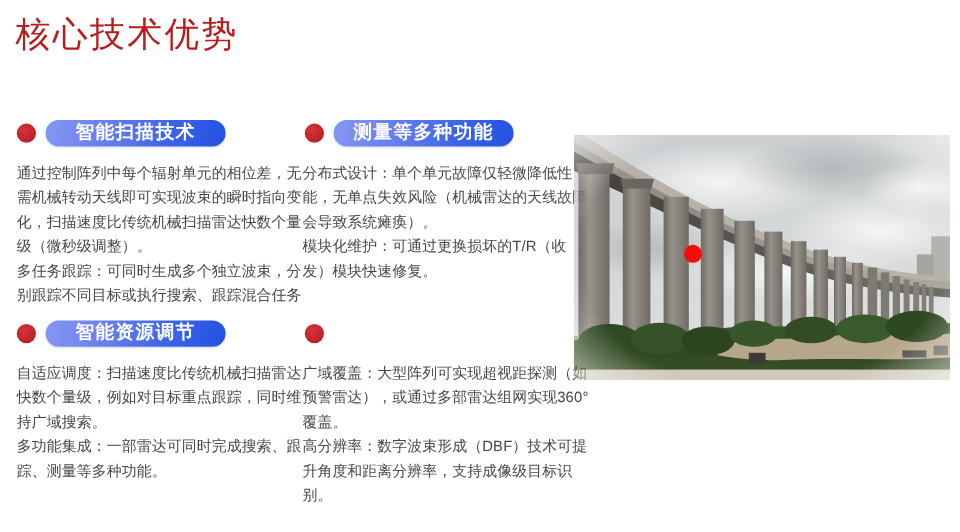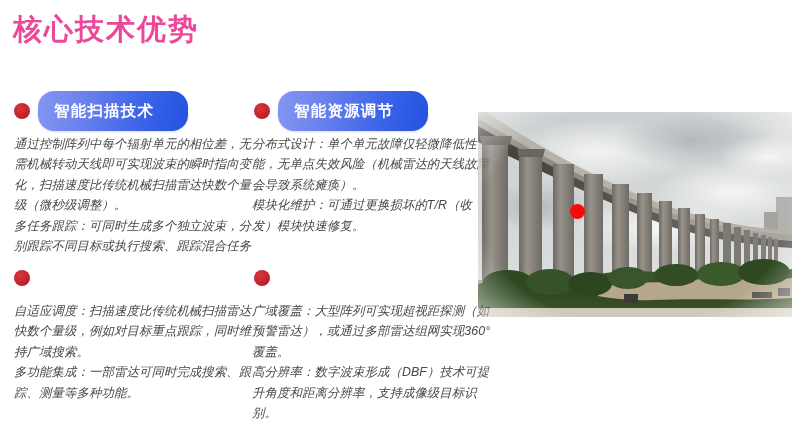--- a/index.html
+++ b/index.html
@@ -16,22 +16,22 @@
     font-family: "Liberation Sans", "DejaVu Sans", sans-serif;
     color: #3a3a3a;
   }
 
   
   #page-title {
     position: absolute;
     left: 13px;
     top: 14px;
     font-size: 29px;
-    font-weight: bold;
-    color: #ec4899;
+    font-weight: normal;
+    color: #b91c1c;
     letter-spacing: 2px;
     line-height: 1.1;
     white-space: nowrap;
   }
 
   
   .feature {
     position: absolute;
     width: 245px;
   }
@@ -49,26 +49,27 @@
   .bullet-dot {
     width: 16px;
     height: 16px;
     border-radius: 50%;
     background: radial-gradient(circle at 38% 32%, #d8343c 0%, #c4242c 55%, #a81d24 100%);
     flex: 0 0 auto;
     margin-left: 6px;
   }
   .pill {
     margin-left: 8px;
-    height: 40px;
+    height: 22px;
     min-width: 150px;
     border-radius: 16px;
     background: linear-gradient(100deg, #8597f2 0%, #6e82ee 28%, #3a63e8 70%, #2352e0 100%);
     display: flex;
     align-items: center;
+    justify-content: center;
     padding: 0 16px;
     box-sizing: border-box;
     box-shadow: 0 1px 2px rgba(40,70,180,0.18);
   }
   .pill-label {
     color: #ffffff;
     font-size: 15.5px;
     font-weight: bold;
     letter-spacing: 1.2px;
     white-space: nowrap;
@@ -76,21 +77,20 @@
   }
 
   .feature-body {
     margin-top: 7px;
     padding-left: 6px;
     font-size: 12.4px;
     line-height: 1.65;
     color: #474747;
     white-space: pre-line;
     letter-spacing: 0.1px;
-    font-style: italic;
   }
   .feature.col-right .feature-body {
     padding-left: 4px;
     width: 242px;
   }
 
   
   #photo-wrap {
     position: absolute;
     left: 478px;
@@ -125,30 +125,33 @@
     </span>
   </div>
   <div class="feature-body">通过控制阵列中每个辐射单元的相位差，无需机械转动天线即可实现波束的瞬时指向变化，扫描速度比传统机械扫描雷达快数个量级（微秒级调整）。
 多任务跟踪：可同时生成多个独立波束，分别跟踪不同目标或执行搜索、跟踪混合任务</div>
 </div>
 
 <div class="feature col-right row-top">
   <div class="feature-head">
     <span class="bullet-dot"></span>
     <span class="pill">
+      <span class="pill-label">测量等多种功能</span>
+    </span>
+  </div>
+  <div class="feature-body">分布式设计：单个单元故障仅轻微降低性能，无单点失效风险（机械雷达的天线故障会导致系统瘫痪）。
+模块化维护：可通过更换损坏的T/R（收发）模块快速修复。</div>
+</div>
+
+<div class="feature col-left row-bottom">
+  <div class="feature-head">
+    <span class="bullet-dot"></span>
+    <span class="pill">
       <span class="pill-label">智能资源调节</span>
     </span>
-  </div>
-  <div class="feature-body">分布式设计：单个单元故障仅轻微降低性能，无单点失效风险（机械雷达的天线故障会导致系统瘫痪）。
-模块化维护：可通过更换损坏的T/R（收发）模块快速修复。</div>
-</div>
-
-<div class="feature col-left row-bottom">
-  <div class="feature-head">
-    <span class="bullet-dot"></span>
   </div>
   <div class="feature-body">自适应调度：扫描速度比传统机械扫描雷达快数个量级，例如对目标重点跟踪，同时维持广域搜索。
 多功能集成：一部雷达可同时完成搜索、跟踪、测量等多种功能。</div>
 </div>
 
 <div class="feature col-right row-bottom">
   <div class="feature-head">
     <span class="bullet-dot"></span>
   </div>
   <div class="feature-body">广域覆盖：大型阵列可实现超视距探测（如预警雷达），或通过多部雷达组网实现360°覆盖。

